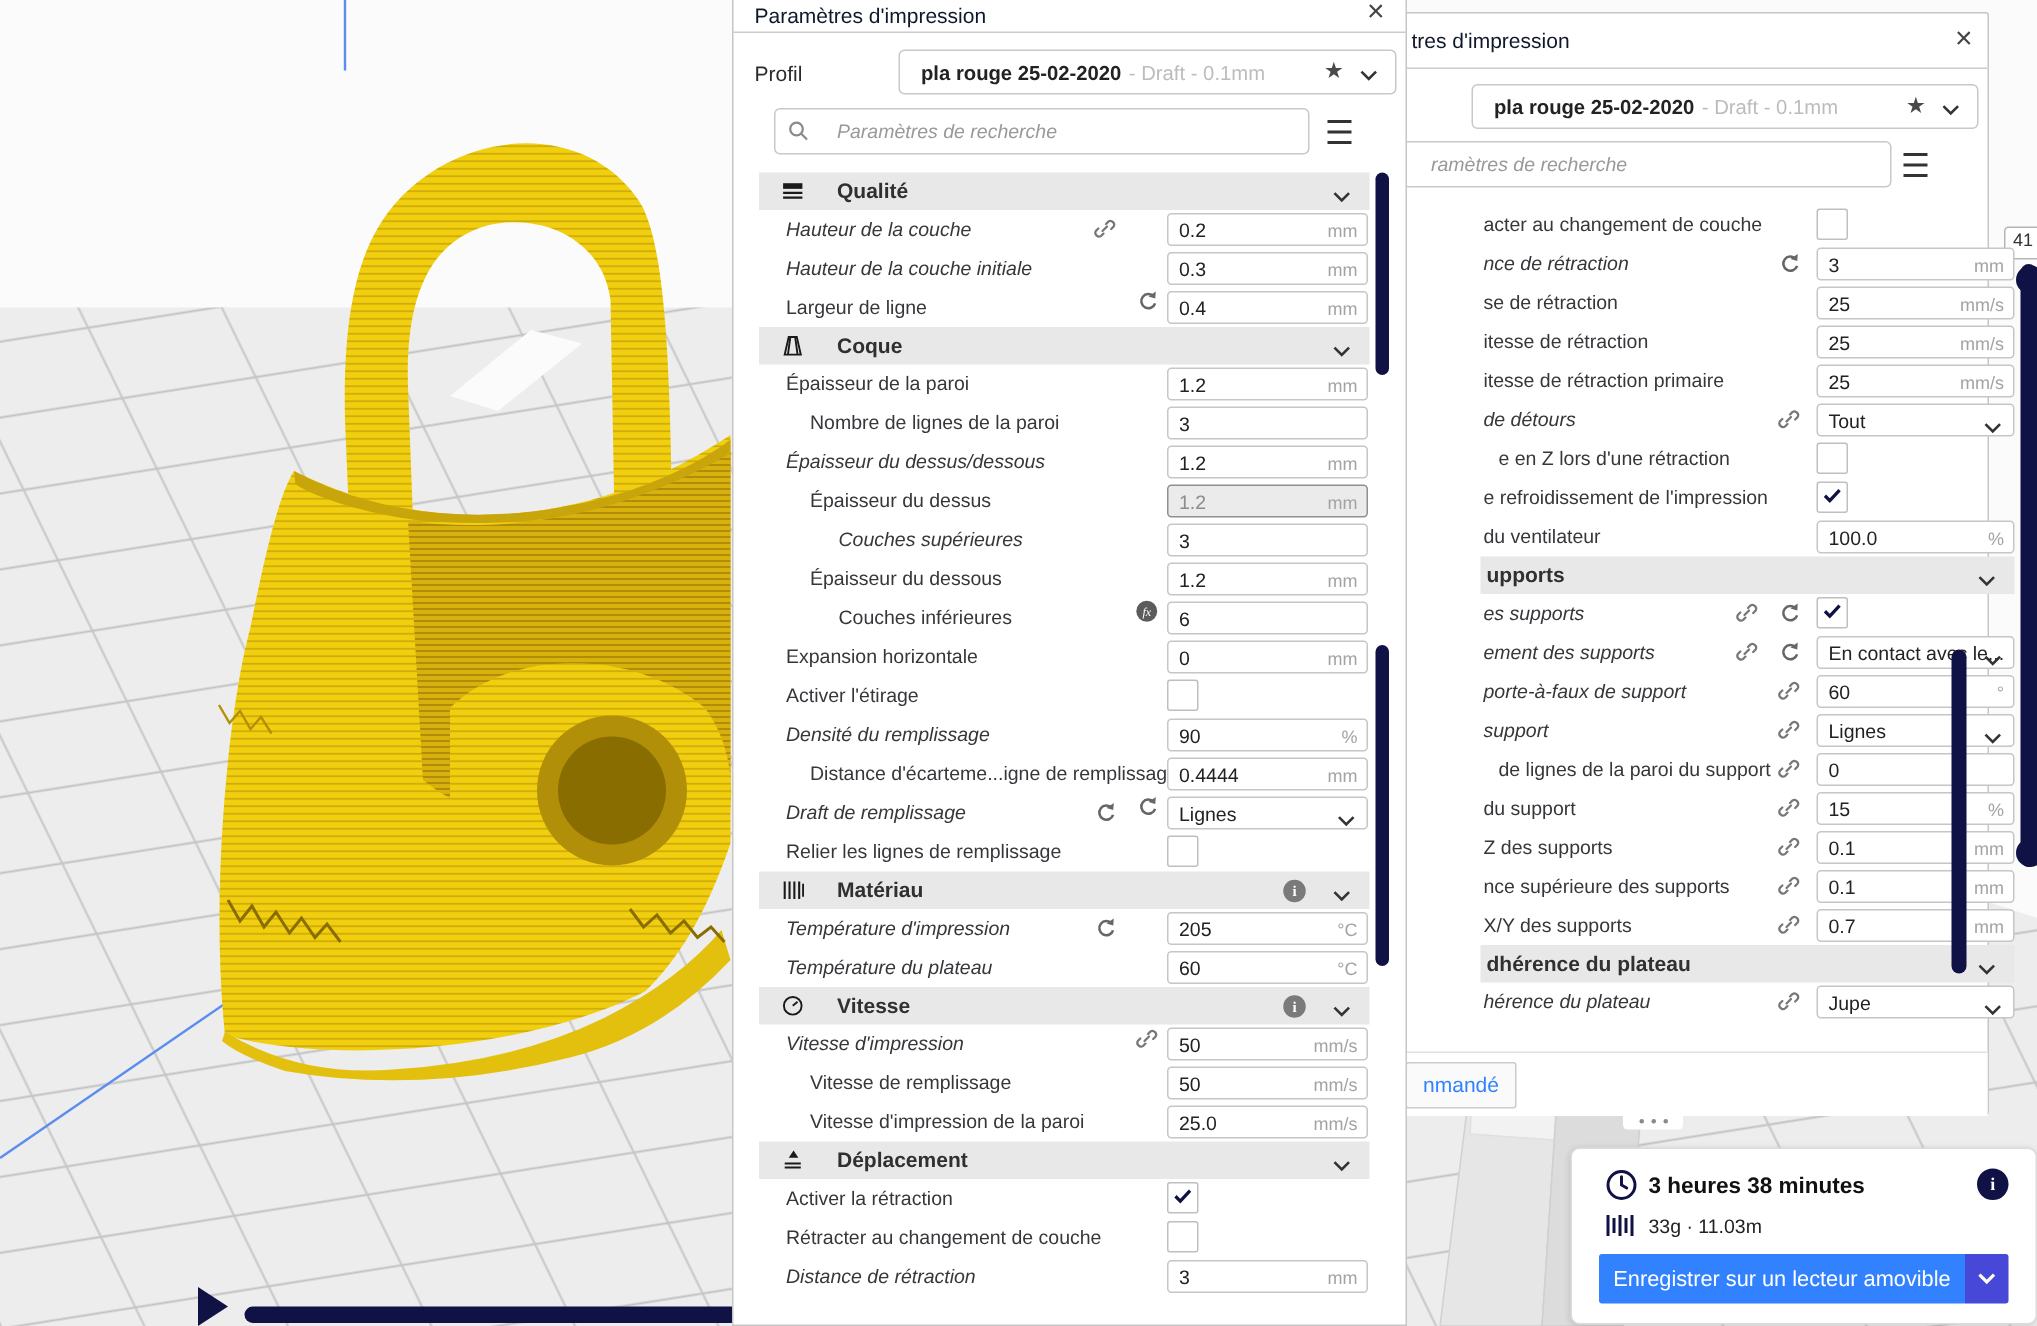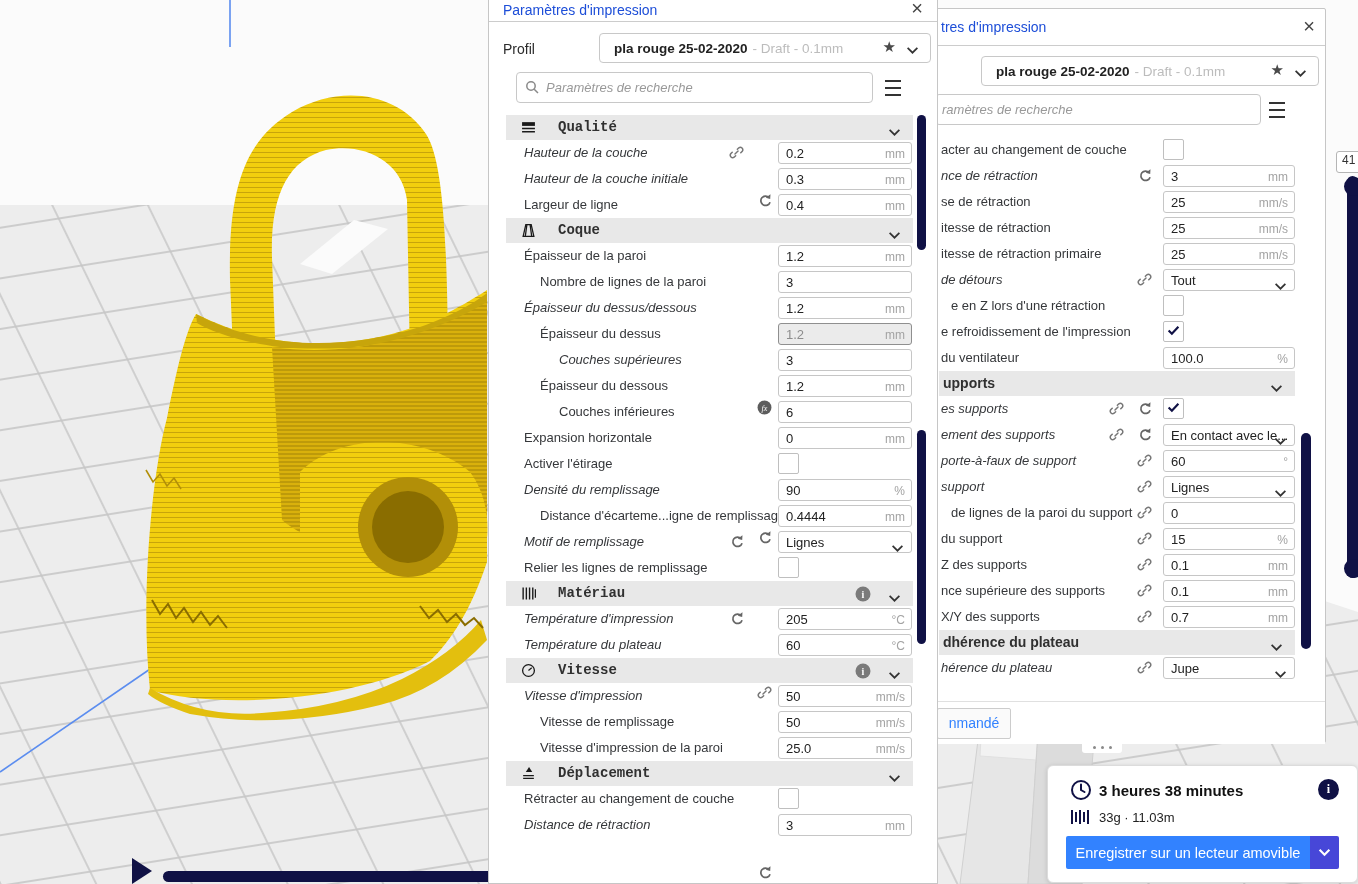--- a/index.html
+++ b/index.html
@@ -10,39 +10,39 @@
   #play-btn{position:absolute;left:132px;top:858px;width:0;height:0;z-index:1;cursor:pointer;
       border-left:20px solid #101145;border-top:13px solid transparent;border-bottom:13px solid transparent;}
   #timeline{position:absolute;left:163px;top:871px;width:330px;height:11px;background:#101145;border-radius:6px;z-index:1;}
   #layer-slider{position:absolute;left:1347px;top:176px;width:11px;height:402px;background:#101145;border-radius:6px;z-index:1;}
   .knob{position:absolute;width:19px;height:19px;border-radius:50%;background:#101145;z-index:1;}
   #knob-top{left:1344px;top:177px;} #knob-bot{left:1344px;top:559px;}
   #layer-label{position:absolute;left:1336px;top:151px;width:26px;height:19px;background:#fff;border:1px solid #b5b5b5;
       border-radius:3px;font-size:12px;color:#333;padding:1px 0 0 5px;z-index:1;}
   
   .panel{position:absolute;background:#fff;border:1px solid #c6c6c6;box-sizing:border-box;}
-  .ptitle{position:absolute;font-size:14px;color:#1d4ed8;}
+  .ptitle{position:absolute;font-size:14px;color:#0f172a;}
   .close-x{position:absolute;font-size:20px;line-height:16px;color:#444;cursor:pointer;}
   .profile-box{position:absolute;height:30px;border:1px solid #c8c8c8;border-radius:4px;background:#fff;
       font-size:13.5px;display:flex;align-items:center;box-sizing:border-box;cursor:pointer;}
   .profile-main{color:#222;font-weight:700;margin-left:14px;white-space:nowrap;}
   .profile-suffix{color:#bcbcbc;margin-left:5px;white-space:nowrap;}
   .star{position:absolute;right:34px;top:4px;font-size:15px;color:#4a4a4a;}
   .pb-chev{position:absolute;right:11px;top:9px;}
   .search-box{position:absolute;height:31px;border:1px solid #c8c8c8;border-radius:4px;background:#fff;
       box-sizing:border-box;display:flex;align-items:center;}
-  .search-ph{font-style:italic;color:#999;font-size:13px;margin-left:6px;white-space:nowrap;overflow:hidden;}
+  .search-ph{font-style:italic;color:#999;font-size:13px;margin-left:18px;white-space:nowrap;overflow:hidden;}
   .burger{position:absolute;width:16px;height:12px;border-top:2px solid #333;border-bottom:2px solid #333;cursor:pointer;}
   .burger:before{content:"";display:block;margin-top:5px;border-top:2px solid #333;}
   
   .body-rows{position:absolute;}
   .sec{height:25px;background:#e8e8e8;position:relative;margin-top:0;cursor:pointer;}
   .sec-ic{position:absolute;left:15px;top:5px;}
   .sec-t{position:absolute;font-size:14px;font-weight:700;color:#303030;top:4px;}
-  .lp .sec-t{left:52px;font-family:Liberation Mono, monospace;} .rp .sec-t{left:4px;}
+  .lp .sec-t{left:52px;} .rp .sec-t{left:4px;}
   .sec-info{position:absolute;right:42px;top:5px;}
   .sec-chev{position:absolute;right:12px;top:8px;}
   .row{height:26px;position:relative;}
   .lbl{position:absolute;top:5px;font-size:13px;color:#35373a;white-space:nowrap;}
   .it{font-style:italic;}
   .lp .i0{left:18px;} .lp .i1{left:34px;} .lp .i2{left:53px;}
   .rp .i0{left:2px;}  .rp .i1{left:12px;}
   .ic-a,.ic-b{position:absolute;top:5px;width:15px;height:15px;}
   .lp .ic-a{left:223px;} .lp .ic-b{left:251px;margin-top:48px;}
   .rp .ic-a{left:170px;} .rp .ic-b{left:198px;}
@@ -155,21 +155,21 @@
       <span class="profile-suffix">- Draft - 0.1mm</span>
       <span class="star">★</span>
       <span class="pb-chev"><svg width="13" height="9" viewBox="0 0 12 8">
             <path d="M1.5 1.5 L6 6 L10.5 1.5" stroke="#333" stroke-width="1.6" fill="none"></path>
           </svg></span>
     </div>
     <div class="search-box" style="left:-2px;top:85px;width:326px;">
       <span class="search-ph">ramètres de recherche</span>
     </div>
     <div class="burger" style="right:40px;top:93px;"></div>
-    <div class="body-rows" id="rp-rows" style="top:128px;left:2px;width:356px;">
+    <div class="body-rows" id="rp-rows" style="top:128px;left:2px;width:356px;padding-left:48px;">
         <div class="row">
           <span class="lbl i0">acter au changement de couche</span>
           <div class="cb"></div>
         </div>
         <div class="row">
           <span class="lbl i0 it">nce de rétraction</span>
           <span class="ic-b"><svg width="15" height="15" viewBox="0 0 14 14">
               <path d="M11.3 4.3 A4.4 4.4 0 1 0 12.2 8.6" fill="none" stroke="#666" stroke-width="1.6"></path>
               <path d="M12.6 1.2 L12.3 5.6 L8.1 4.4 Z" fill="#666"></path>
             </svg></span>
@@ -567,21 +567,21 @@
           </div>
         </div>
         <div class="row">
           <span class="lbl i1">Distance d'écarteme...igne de remplissage</span>
           <div class="box">
             <span class="val">0.4444</span>
             <span class="unit">mm</span>
           </div>
         </div>
         <div class="row">
-          <span class="lbl i0 it">Motif de remplissage</span>
+          <span class="lbl i0 it">Draft de remplissage</span>
           <span class="ic-a"><svg width="15" height="15" viewBox="0 0 14 14">
               <path d="M11.3 4.3 A4.4 4.4 0 1 0 12.2 8.6" fill="none" stroke="#666" stroke-width="1.6"></path>
               <path d="M12.6 1.2 L12.3 5.6 L8.1 4.4 Z" fill="#666"></path>
             </svg></span>
           <span class="ic-b"><svg width="15" height="15" viewBox="0 0 14 14">
               <circle cx="7" cy="7" r="6.5" fill="#5c5c5c"></circle>
               <text x="7" y="9.8" font-size="7.5" font-style="italic" fill="#fff" text-anchor="middle" font-family="Liberation Serif,serif">fx</text>
             </svg></span>
           <div class="box dd">
             <span class="val">Lignes</span>
@@ -679,20 +679,26 @@
           <span class="sec-ic"><svg width="15" height="15" viewBox="0 0 14 14">
               <g>
                 <path d="M7.5 1 L10.5 5.5 H4.5 Z" fill="#1a1a1a"></path>
                 <path d="M2 9 H12 M2 11.5 H12" stroke="#1a1a1a" stroke-width="1.3"></path>
               </g>
             </svg></span>
           <span class="sec-t">Déplacement</span>
           <span class="sec-chev"><svg width="13" height="9" viewBox="0 0 12 8">
               <path d="M1.5 1.5 L6 6 L10.5 1.5" stroke="#333" stroke-width="1.6" fill="none"></path>
             </svg></span>
+        </div>
+        <div class="row">
+          <span class="lbl i0">Activer la rétraction</span>
+          <div class="cb"><svg width="13" height="11" viewBox="0 0 12 10">
+              <path d="M1.5 5 L4.5 8 L10.5 1.5" stroke="#101145" stroke-width="2" fill="none"></path>
+            </svg></div>
         </div>
         <div class="row">
           <span class="lbl i0">Rétracter au changement de couche</span>
           <div class="cb"></div>
         </div>
         <div class="row">
           <span class="lbl i0 it">Distance de rétraction</span>
           <span class="ic-b"><svg width="15" height="15" viewBox="0 0 14 14">
               <path d="M11.3 4.3 A4.4 4.4 0 1 0 12.2 8.6" fill="none" stroke="#666" stroke-width="1.6"></path>
               <path d="M12.6 1.2 L12.3 5.6 L8.1 4.4 Z" fill="#666"></path>

